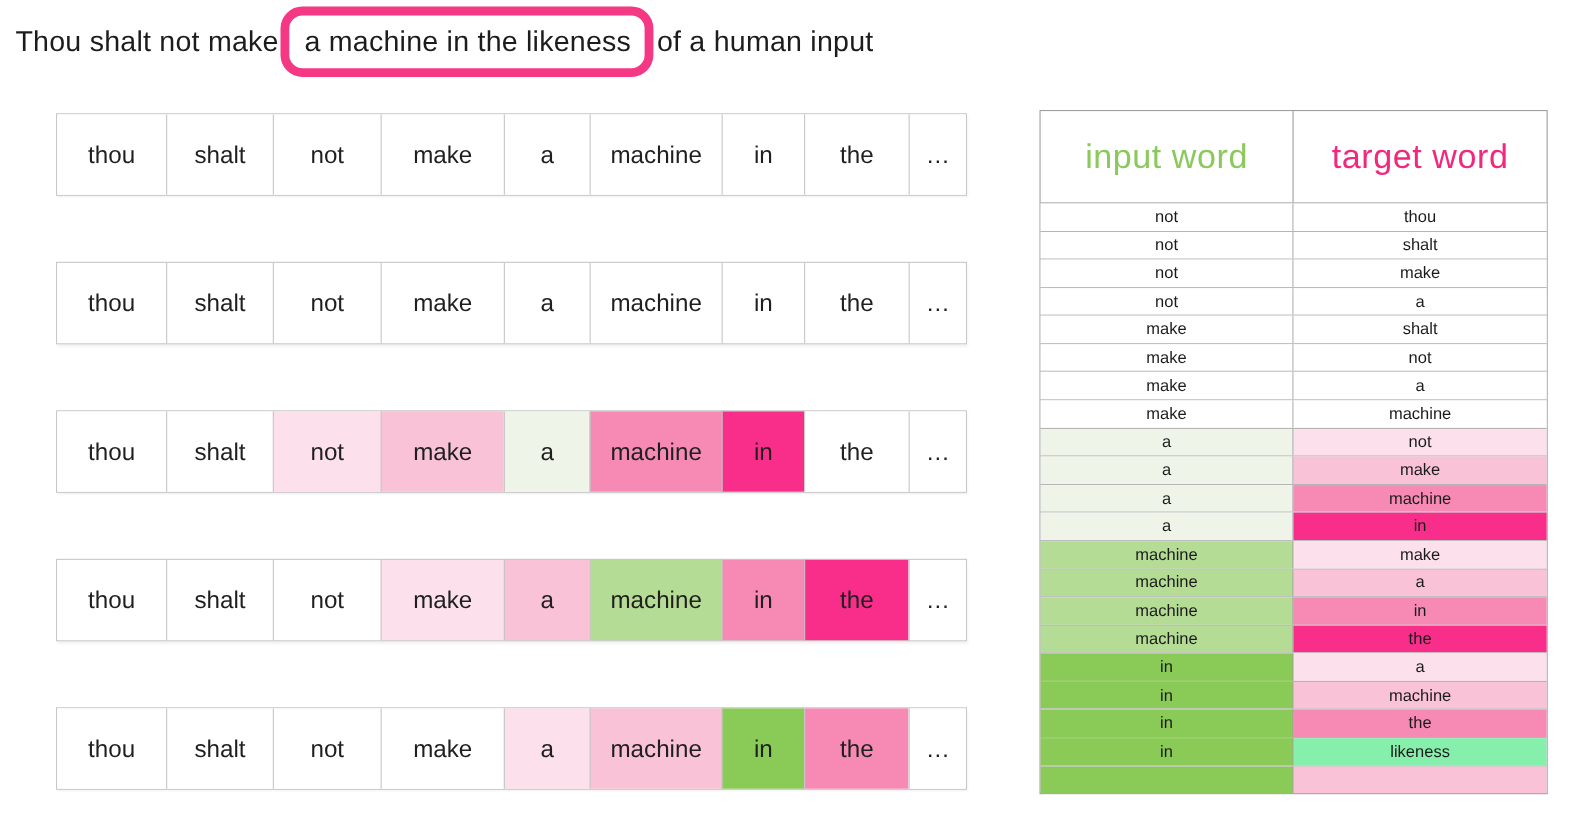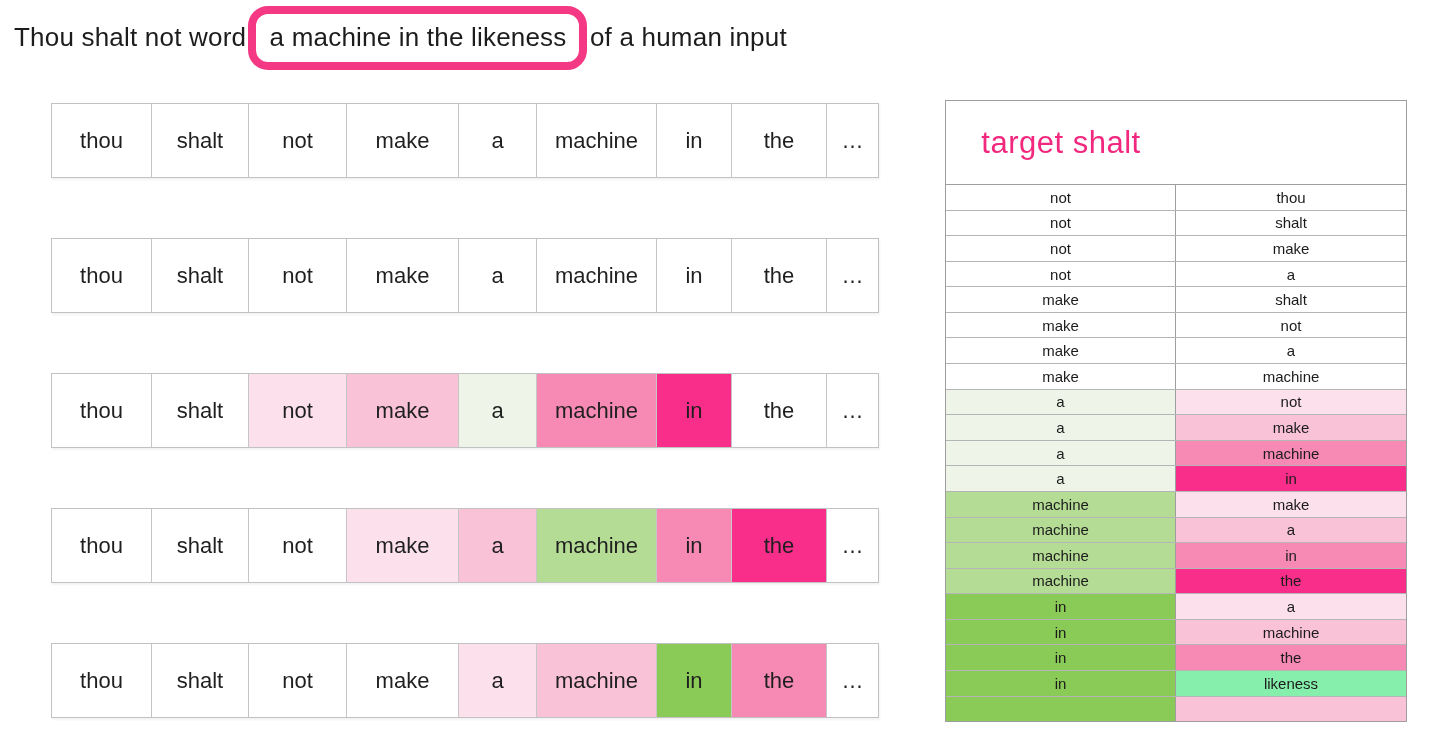--- a/index.html
+++ b/index.html
@@ -50,21 +50,21 @@
     display:flex;align-items:center;justify-content:center;
     font-size:15px;color:#1b1b1b;line-height:1;
   }
   .pcell.pl{border-right:1px solid #9e9e9e;}
 </style>
 </head>
 <body>
 
 <div class="page">
 
-  <div class="title"><span>Thou shalt not word </span><span class="hl" style="border-color: rgb(244, 56, 132); text-align: right;"><span>a machine in the likeness</span></span><span> of a human input</span></div>
+  <div class="title"><span>Thou shalt not make </span><span class="hl" style="border-color: rgb(244, 56, 132); text-align: right;"><span>a machine in the likeness</span></span><span> of a human input</span></div>
 
   <div id="rows-container">
       <div class="trow" style="top: 103px;">
         <div class="tcell" style="width: 99px; background: rgb(255, 255, 255);">thou</div>
         <div class="tcell bl" style="width: 97px; background: rgb(255, 255, 255);">shalt</div>
         <div class="tcell bl" style="width: 98px; background: rgb(255, 255, 255);">not</div>
         <div class="tcell bl" style="width: 112px; background: rgb(255, 255, 255);">make</div>
         <div class="tcell bl" style="width: 78px; background: rgb(255, 255, 255);">a</div>
         <div class="tcell bl" style="width: 120px; background: rgb(255, 255, 255);">machine</div>
         <div class="tcell bl" style="width: 75px; background: rgb(255, 255, 255);">in</div>
@@ -112,21 +112,22 @@
         <div class="tcell bl" style="width: 78px; background: rgb(252, 225, 236);">a</div>
         <div class="tcell bl" style="width: 120px; background: rgb(249, 194, 214);">machine</div>
         <div class="tcell bl" style="width: 75px; background: rgb(138, 202, 87);">in</div>
         <div class="tcell bl" style="width: 95px; background: rgb(247, 138, 180);">the</div>
         <div class="tcell bl" style="width: 52px; background: rgb(255, 255, 255);">…</div>
       </div>
     </div>
 
   <div class="pairs">
     <div class="pairs-header">
-      <div class="ph" style="color: rgb(241, 40, 126);">target shalt</div>
+      <div class="ph left" style="color: rgb(139, 201, 92);">input word</div>
+      <div class="ph" style="color: rgb(241, 40, 126);">target word</div>
     </div>
     <div id="pairs-body">
         <div class="prow">
           <div class="pcell pl" style="background: rgb(255, 255, 255);">not</div>
           <div class="pcell pr" style="background: rgb(255, 255, 255);">thou</div>
         </div>
         <div class="prow">
           <div class="pcell pl" style="background: rgb(255, 255, 255);">not</div>
           <div class="pcell pr" style="background: rgb(255, 255, 255);">shalt</div>
         </div>

